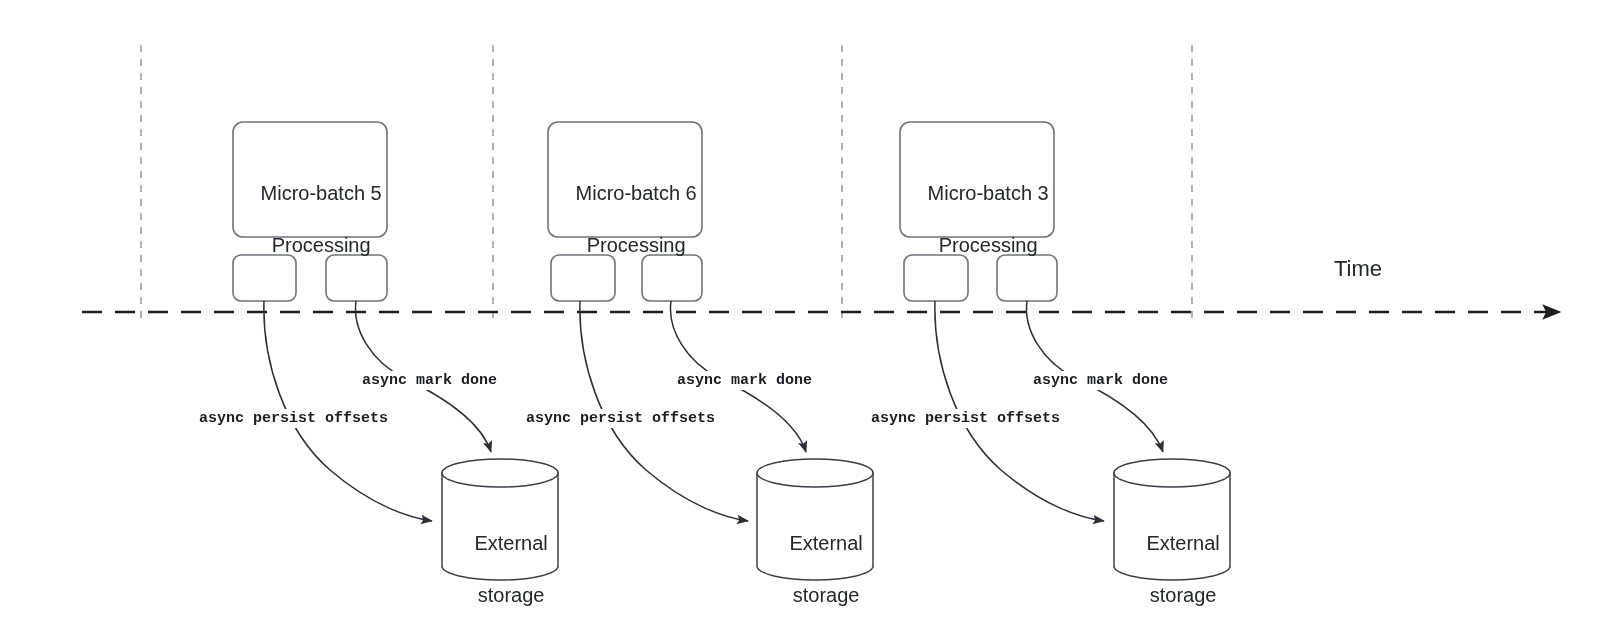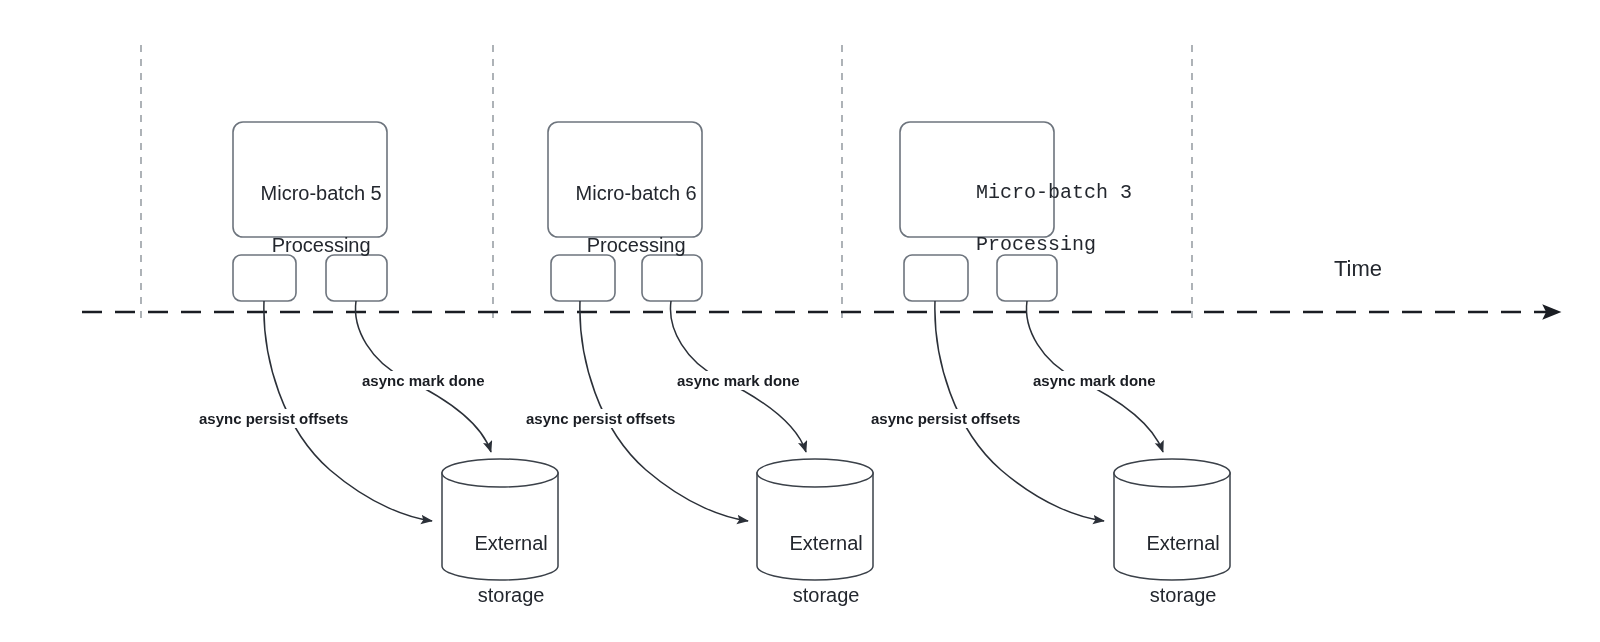--- a/index.html
+++ b/index.html
@@ -34,21 +34,21 @@
     line-height: 26px;
     font-family: "Liberation Sans", sans-serif;
     white-space: pre;
     pointer-events: none;
   }
   .edge-label {
     position: absolute;
     color: #1a1d23;
     font-size: 15px;
     font-weight: bold;
-    font-family: Liberation Sans, sans-serif;
+    font-family: Liberation Mono, monospace;
     white-space: nowrap;
     background: #ffffff;
     padding: 1px 2px;
   }
   .axis-label {
     position: absolute;
     color: #23272e;
     font-size: 22px;
     font-family: "Liberation Sans", sans-serif;
     white-space: nowrap;
@@ -141,21 +141,21 @@
     <span>Micro-batch 6</span><br>
     <span>Processing</span>
   </div>
   <div class="node-label" style="left:757px; top:504px; width:116px;">
     <span>External</span><br>
     <span>storage</span>
   </div>
   <div class="edge-label" style="left:524px; top:409px;">async persist offsets</div>
   <div class="edge-label" style="left:675px; top:371px;">async mark done</div>
 
-  <div class="node-label" style="left:928px; top:154px; width:154px;font-family:Liberation Mono, monospace;">
+  <div class="node-label" style="left:900px; top:154px; width:154px;">
     <span>Micro-batch 3</span><br>
     <span>Processing</span>
   </div>
   <div class="node-label" style="left:1114px; top:504px; width:116px;">
     <span>External</span><br>
     <span>storage</span>
   </div>
   <div class="edge-label" style="left:869px; top:409px;">async persist offsets</div>
   <div class="edge-label" style="left:1031px; top:371px;">async mark done</div>
 

